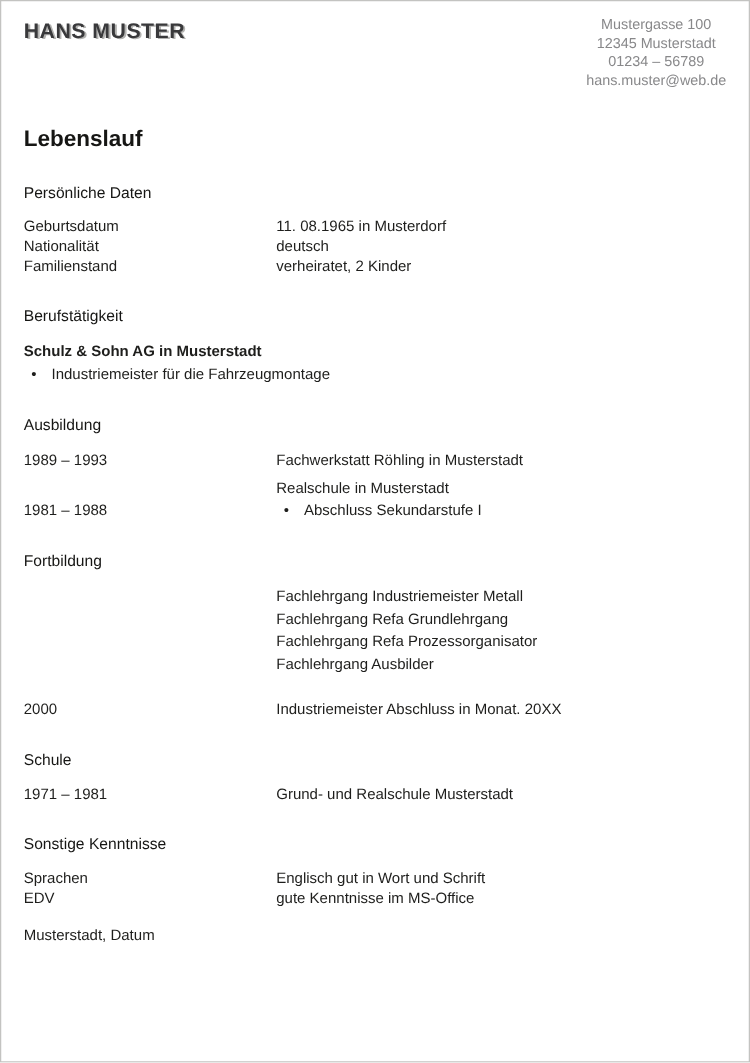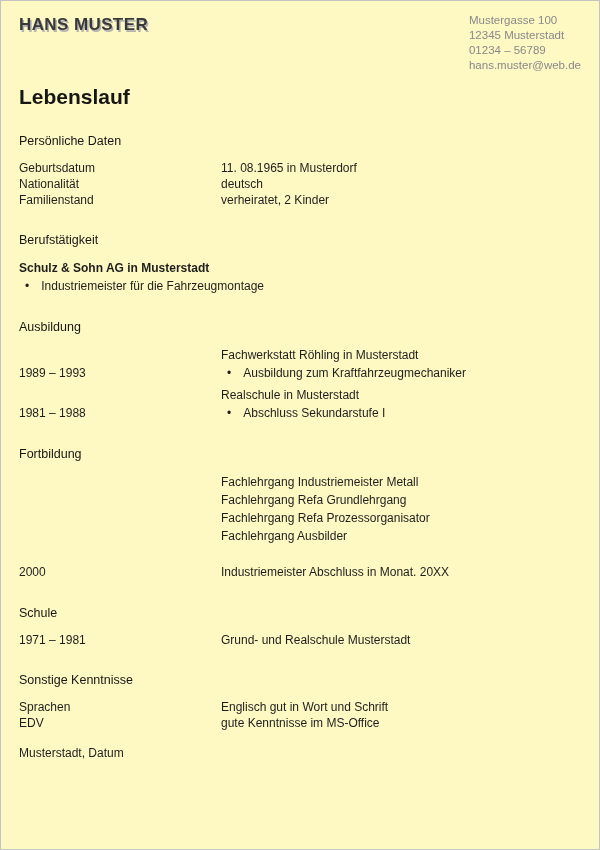--- a/index.html
+++ b/index.html
@@ -4,49 +4,49 @@
 <style>
   * { margin: 0; padding: 0; box-sizing: border-box; }
   html, body { width: 600px; }
   body {
     font-family: "Liberation Sans", sans-serif;
     background: #e2e2e0;
   }
   .page {
     width: 600px;
     height: 850px;
-    background: #fef9c3;
+    background: #ffffff;
     border: 1px solid #c3c3c1;
     padding: 12px 18px 0 18px;
     color: #1e1e1c;
     overflow: hidden;
   }
   .header {
     display: flex;
     justify-content: space-between;
     align-items: flex-start;
   }
   .name {
     font-size: 17px;
     font-weight: bold;
     letter-spacing: 0.4px;
     color: #39393b;
     text-shadow: 1.5px 1.5px 0 #b3b3b1;
     padding-top: 2px;
   }
   .address {
-    text-align: left;
+    text-align: center;
     color: #88888a;
     font-size: 11.5px;
     line-height: 15px;
   }
   .doc-title {
-    font-size: 21px;
+    font-size: 18px;
     font-weight: bold;
-    margin-top: 12px;
+    margin-top: 28px;
     color: #161614;
   }
   .section-heading {
     font-size: 12.5px;
     font-weight: normal;
     margin-top: 25px;
     margin-bottom: 12px;
     color: #161614;
   }
   .row {
@@ -120,23 +120,20 @@
       </div>
     </div>
   </div>
 
   <div class="section rows-spaced">
     <div class="section-heading">Ausbildung</div>
     <div class="row entry">
       <div class="label">1989 – 1993</div>
       <div class="value">
         <div class="value-line">Fachwerkstatt Röhling in Musterstadt</div>
-        <div class="bullet">
-            <span>Ausbildung zum Kraftfahrzeugmechaniker</span>
-          </div>
       </div>
     </div>
     <div class="row entry">
       <div class="label">1981 – 1988</div>
       <div class="value">
         <div class="value-line">Realschule in Musterstadt</div>
         <div class="bullet">
             <span>Abschluss Sekundarstufe I</span>
           </div>
       </div>

